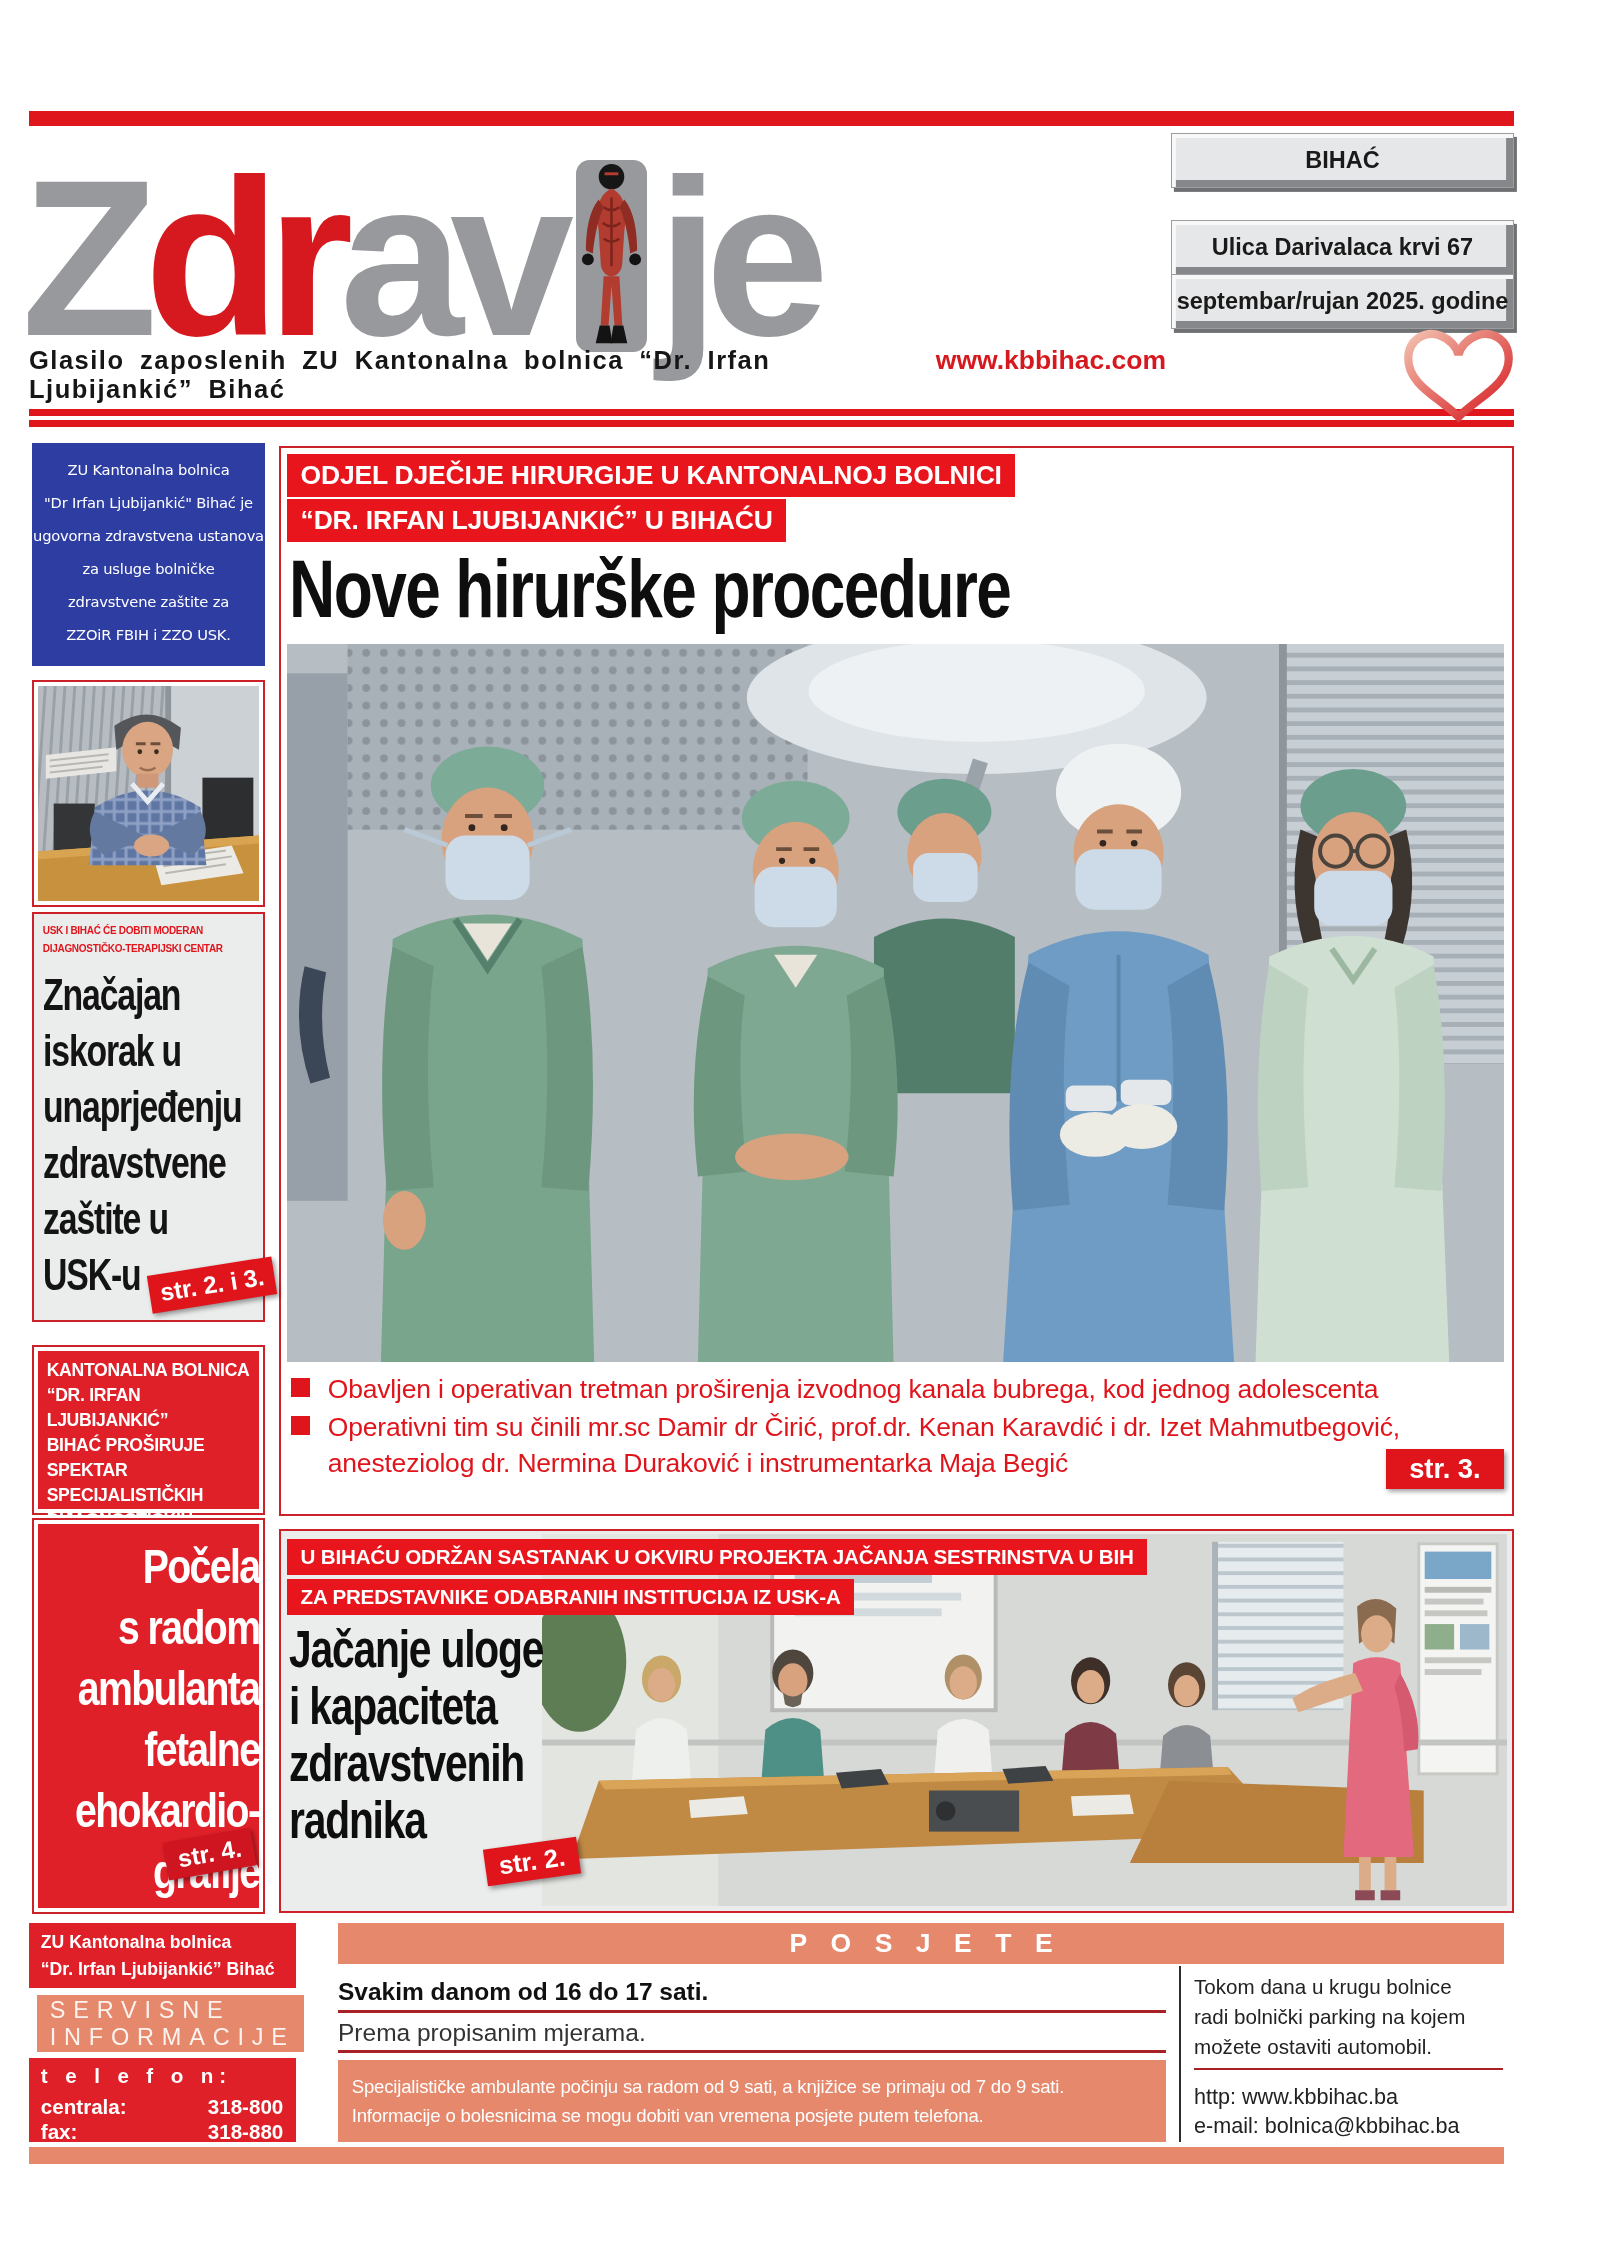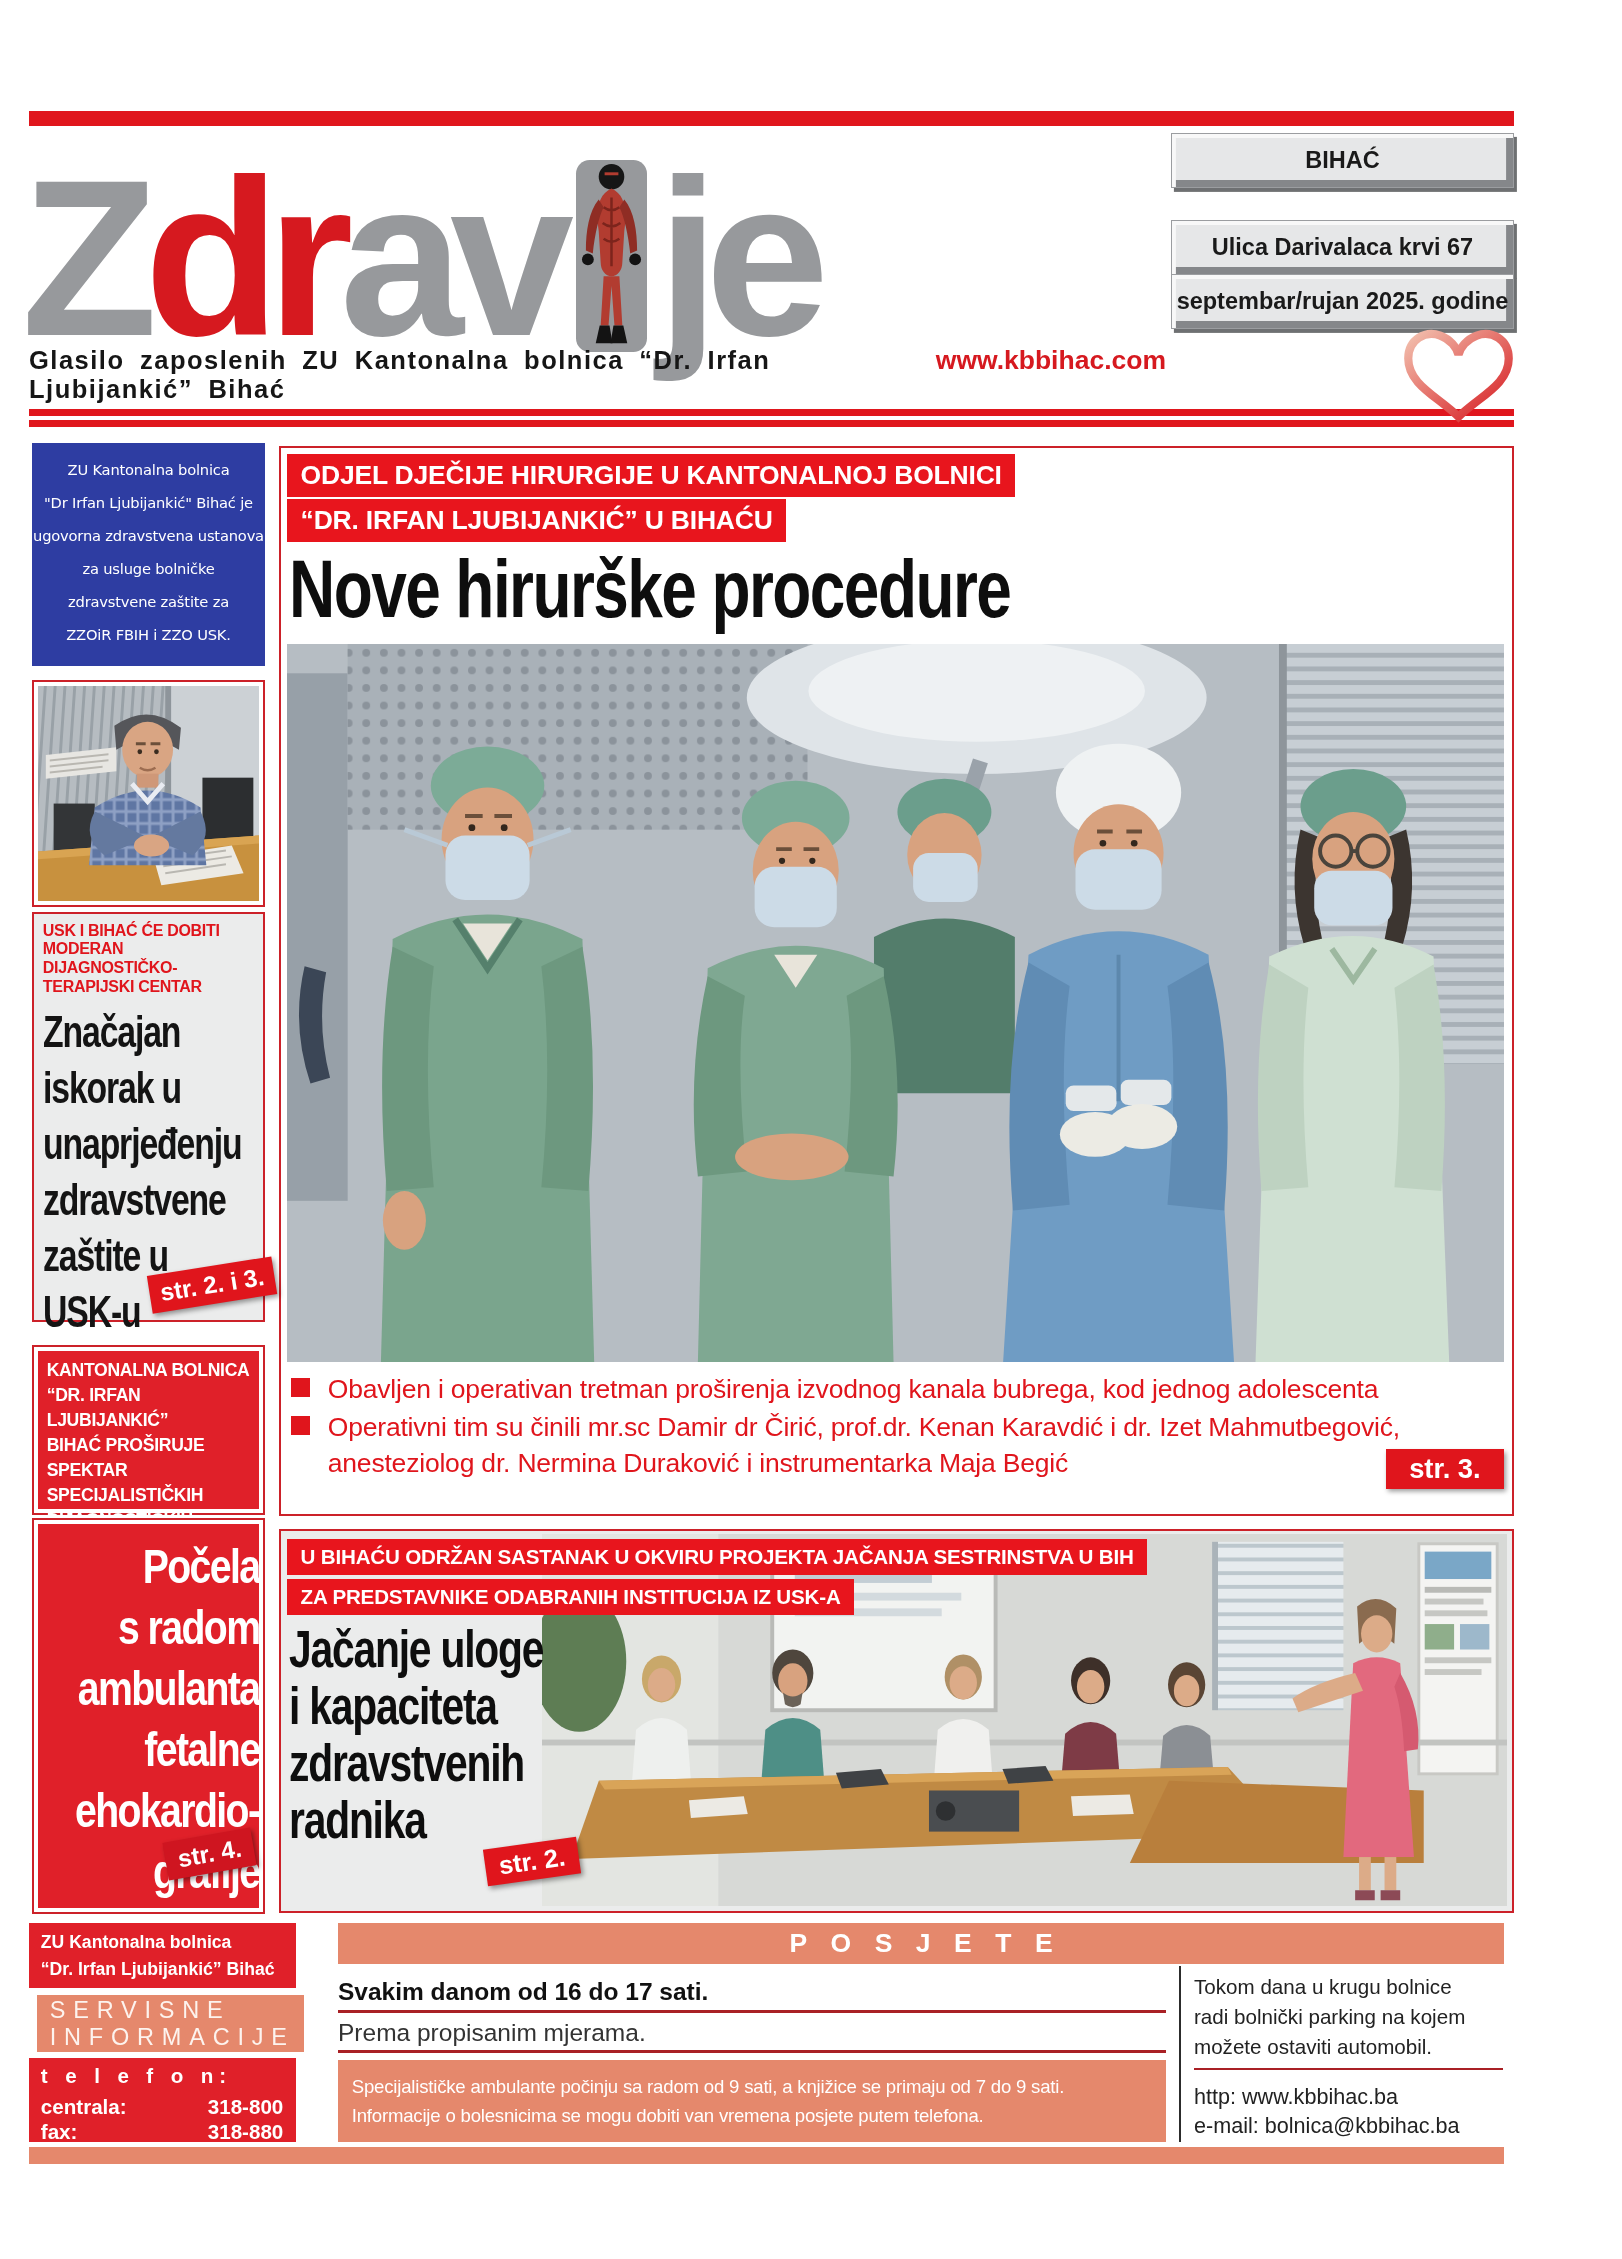--- a/index.html
+++ b/index.html
@@ -31,21 +31,21 @@
   
   .blue-box{left:32px;top:443px;width:233px;height:223px;background:#2e3da2;color:#fff;
             font-family:"DejaVu Sans",sans-serif;font-size:14.7px;text-align:center;
             line-height:33px;padding-top:9.8px;box-sizing:border-box;letter-spacing:-0.2px;}
   .photo1-box{left:32px;top:680px;width:233px;height:227px;border:2.9px solid #cc2129;background:#fff;
               padding:3.9px;box-sizing:border-box;}
   .photo1-box svg{display:block;width:100%;height:100%;}
 
   .hl-box1{left:32px;top:912px;width:233px;height:410px;border:2.9px solid #cc2129;background:#ebecec;
            box-sizing:border-box;padding:7.8px 3.9px 0 8.8px;}
-  .kicker-red{color:#e0151c;font-size:16px;font-weight:700;line-height:18.6px;letter-spacing:-0.3px;}
+  .kicker-red{color:#e0151c;font-size:10px;font-weight:700;line-height:18.6px;letter-spacing:-0.3px;}
   .cond{transform-origin:0 0;}
   .cx75{transform:scaleX(0.75);width:133%;}
   .cx78{transform:scaleX(0.78);width:128%;}
   .cx80{transform:scaleX(0.80);width:125%;}
   .hl1-lines{margin-top:7.8px;font-size:45px;font-weight:800;color:#141414;line-height:56px;
              letter-spacing:-1.5px;}
   .badge{background:#e0151c;color:#fff;font-weight:700;white-space:nowrap;
          box-shadow:2px 2.9px 4.9px rgba(0,0,0,0.4);}
   .badge-r1{left:149px;top:1266px;font-size:24.5px;padding:4.9px 10.8px;transform:rotate(-9deg);z-index:4;}
 

